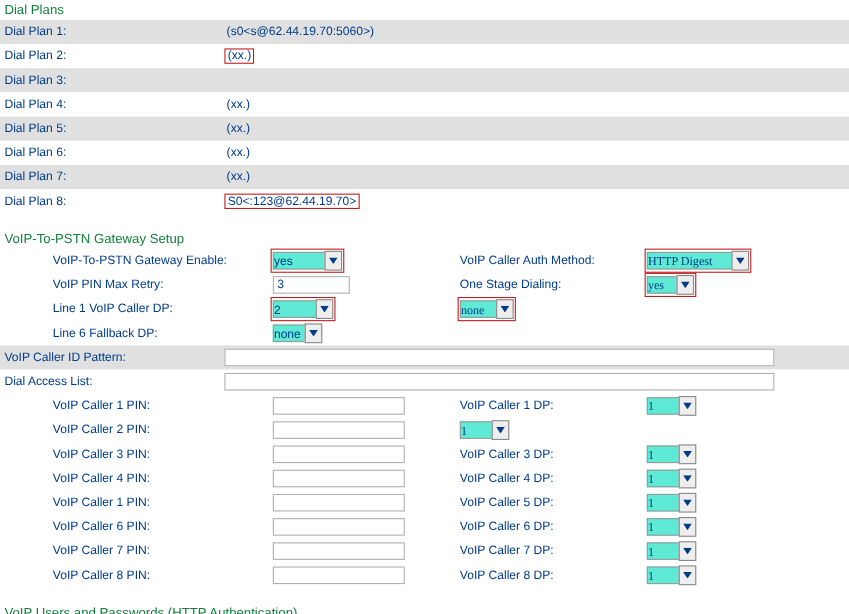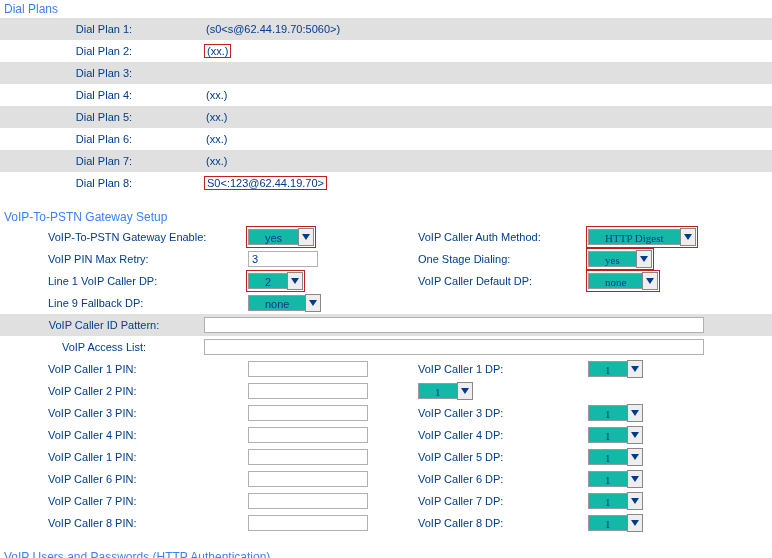--- a/index.html
+++ b/index.html
@@ -5,38 +5,37 @@
   body {
     margin: 0;
     padding: 0;
     font-family: Verdana, Arial, sans-serif;
     font-size: 11px;
     color: #003c8a;
     background: #fff;
     width: 772px;
   }
   .section-header {
-    color: #3b82f6;
+    color: #15803d;
     font-size: 12px;
     padding: 2px 4px;
     background: #fff;
   }
   .row {
     display: flex;
     align-items: center;
     height: 22px;
     padding: 0 4px;
   }
   .row.even { background: #e0e0e0; }
   .row.odd  { background: #fff; }
   .label-col {
     width: 200px;
     flex: 0 0 200px;
     color: #003c8a;
-    text-align: center;
   }
   .field-col {
     flex: 1;
     display: flex;
     align-items: flex-end;
   }
   .field-col.wide input { width: 500px; }
   input[type=text] {
     font-family: inherit;
     font-size: 11px;
@@ -58,24 +57,24 @@
     padding: 0 2px;
   }
   .select {
     display: inline-flex;
     align-items: center;
     height: 18px;
     box-sizing: border-box;
   }
   .select .sel-val {
     border: 1px solid #999;
-    background: #14b8a6;
+    background: #5eead4;
     height: 16px;
     line-height: 16px;
-    padding: 0 16px;
+    padding: 0 0;
     min-width: 48px;
     box-sizing: border-box;
     color: #003c8a;
   }
   .select .sel-btn {
     width: 16px;
     height: 18px;
     background: #eee;
     border: 1px solid #888;
     display: flex;
@@ -207,35 +206,34 @@
   <div class="l-field">
     <div class="select boxed-sel">
       <div class="sel-val" style="min-width:40px">2</div>
       <div class="sel-btn">
           <svg viewBox="0 0 8 6">
             <path d="M0 0 L8 0 L4 6 Z" fill="#003c8a"></path>
           </svg>
         </div>
     </div>
   </div>
-  <div class="r-label">VoIP Caller Default DP:</div>
   <div class="r-field">
     <div class="select boxed-sel">
       <div class="sel-val" style="min-width:34px">none</div>
       <div class="sel-btn">
           <svg viewBox="0 0 8 6">
             <path d="M0 0 L8 0 L4 6 Z" fill="#003c8a"></path>
           </svg>
         </div>
     </div>
   </div>
 </div>
 
 <div class="two-col odd">
-  <div class="l-label">Line 9 Fallback DP:</div>
+  <div class="l-label">Line 6 Fallback DP:</div>
   <div class="l-field">
     <div class="select">
       <div class="sel-val" style="min-width:30px">none</div>
       <div class="sel-btn">
           <svg viewBox="0 0 8 6">
             <path d="M0 0 L8 0 L4 6 Z" fill="#003c8a"></path>
           </svg>
         </div>
     </div>
   </div>
@@ -243,21 +241,21 @@
     <div class="r-field"></div>
 </div>
 
 <div class="row even">
   <div class="label-col">VoIP Caller ID Pattern:</div>
   <div class="field-col wide">
       <input type="text" class="wide" value="" style="">
     </div>
 </div>
 <div class="row odd">
-  <div class="label-col">VoIP Access List:</div>
+  <div class="label-col">Dial Access List:</div>
   <div class="field-col wide">
       <input type="text" class="wide" value="" style="">
     </div>
 </div>
 
 <div id="caller-rows">
     <div class="two-col even">
       <div class="l-label">VoIP Caller 1 PIN:</div>
       <div class="l-field">
         <input type="text" style="width: 120px;" value="">

